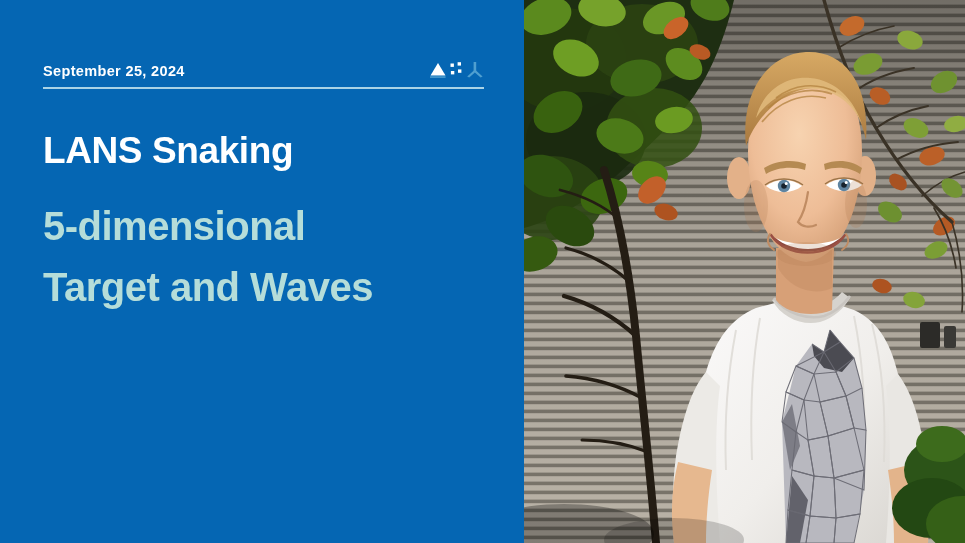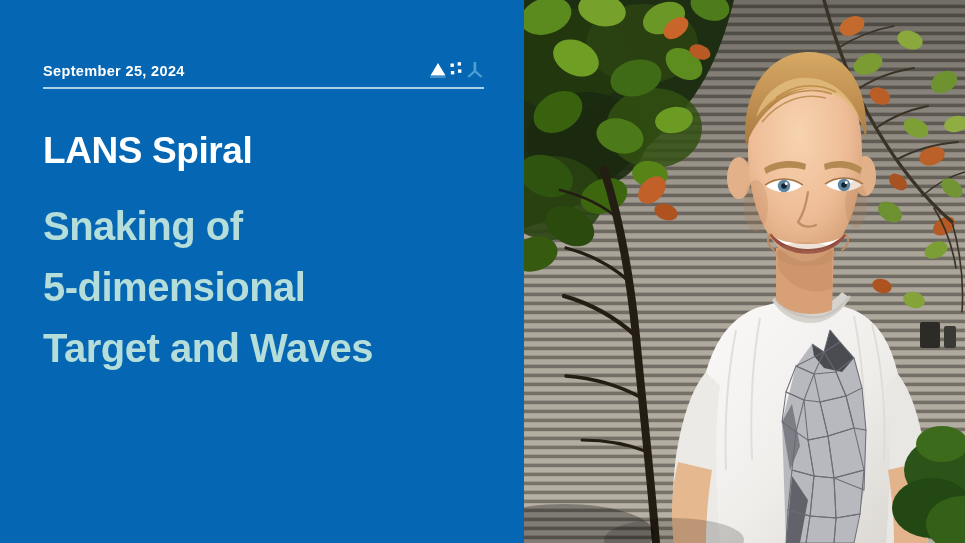--- a/index.html
+++ b/index.html
@@ -144,24 +144,23 @@
 
           <g fill="#4f9fd0">
             <rect x="44.6" y="2.0" width="2.6" height="9.2"></rect>
             <path d="M45.9 9.4 L53.6 16.6 L51.6 17.6 L45.9 12.6 L40.2 17.6 L38.2 16.6 Z"></path>
           </g>
         </svg>
 
         <div class="rule"></div>
       </div>
 
-      <div class="seminar-title">LANS Spiral</div>
+      <div class="seminar-title">LANS Snaking</div>
 
       <div class="talk-title">
-        <span class="tline">Snaking of</span>
         <span class="tline">5-dimensional</span>
         <span class="tline">Target and Waves</span>
       </div>
 
     </div>
   </div>
 
   <div class="photo">
     <svg viewBox="0 0 441 543" preserveAspectRatio="xMidYMid slice">
       <defs>

